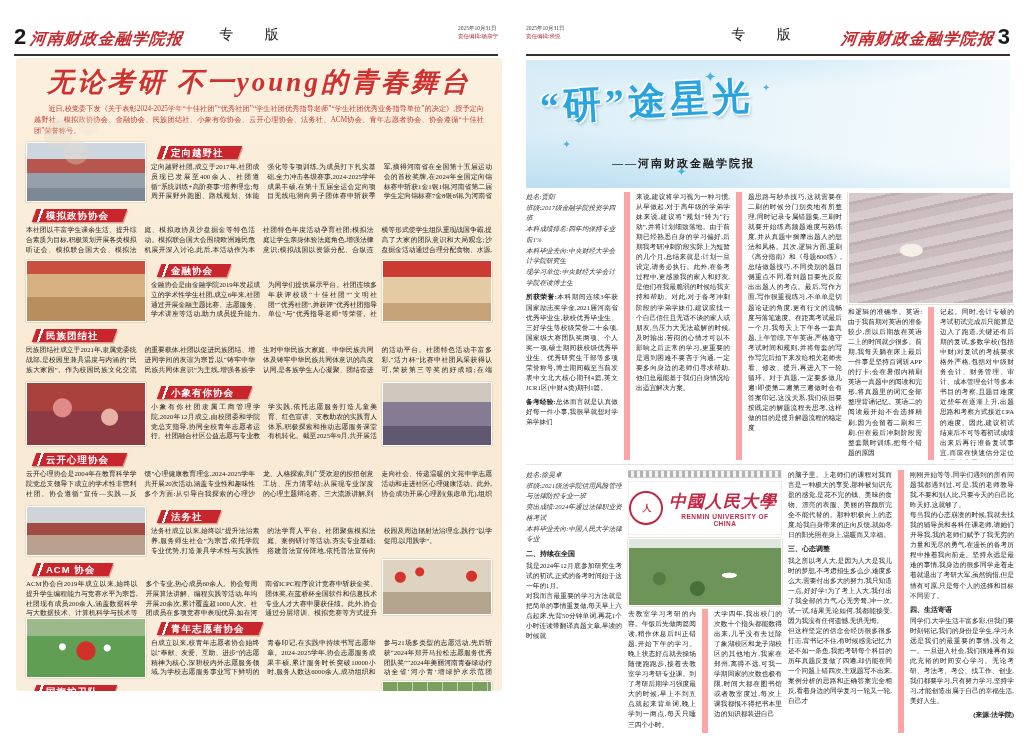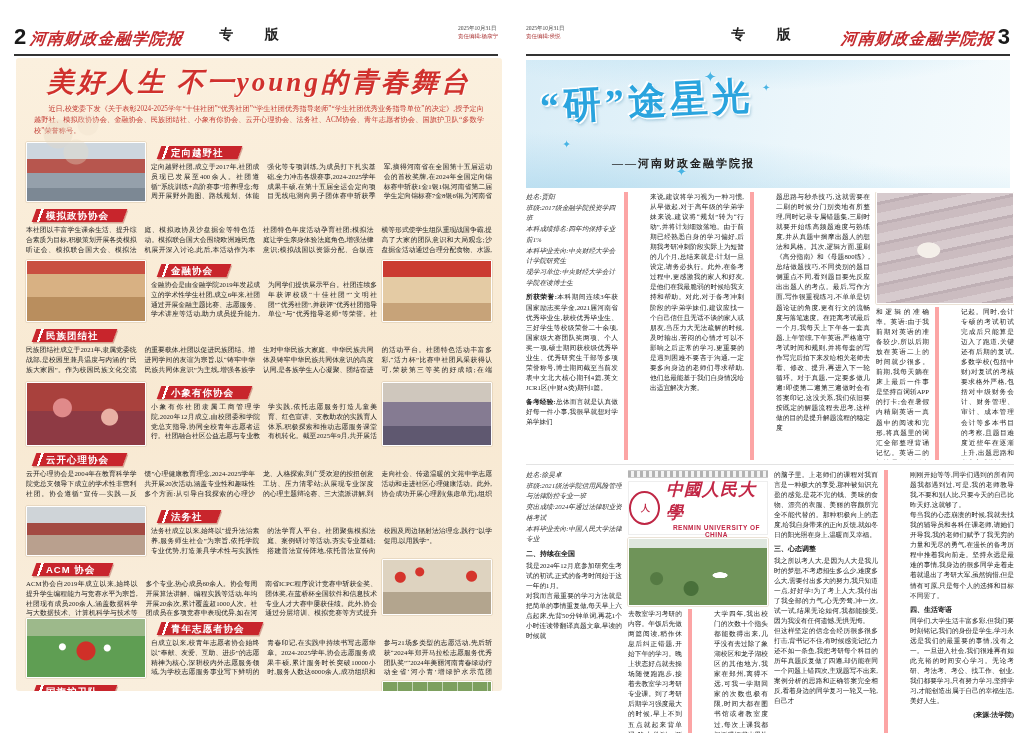--- a/index.html
+++ b/index.html
@@ -8,21 +8,21 @@
   .sheet{position:absolute;top:0;height:739px;width:512px;overflow:hidden;}
   #sheet-left{left:0;}
   #sheet-right{left:512px;}
 
   
   .hdr{position:relative;height:30px;margin:24px 14px 0 14px;border-bottom:2.5px double #333;}
   .pageno{font-size:22px;font-weight:bold;font-family:"Liberation Sans",sans-serif;}
   .masthead{font-size:16px;font-weight:bold;color:#c5292d;font-style:italic;letter-spacing:1px;
             transform:skewX(-6deg);display:inline-block;}
   .edition{position:absolute;left:50%;top:2px;transform:translateX(-50%);
-           font-size:14px;font-weight:bold;letter-spacing:14px;color:#222;}
+           font-size:14px;font-weight:normal;letter-spacing:14px;color:#222;}
   .datebox{position:absolute;top:0;font-size:5.5px;line-height:1.5;color:#444;}
   .datebox .ed{color:#a33;}
   .hdr-left-group{display:flex;align-items:flex-end;gap:4px;}
 
   
   #sheet-left{background:#fff;}
   .lp-body{position:absolute;left:16px;right:10px;top:58px;bottom:48px;
            background:linear-gradient(180deg,#fbf0de 0%,#f8e9d2 55%,#f9eedd 100%);
            border-radius:3px;overflow:hidden;padding:4px 8px;}
   .lp-flower{position:absolute;left:6px;top:40px;width:120px;height:90px;opacity:.35;
@@ -89,21 +89,21 @@
             text-shadow:0 0 2px #fff,1.5px 1.5px 0 #fff,-1.5px -1.5px 0 #fff,2px 3px 3px rgba(40,120,160,.35);}
   .rp-subtitle{position:absolute;left:86px;top:96px;font-size:11px;font-weight:bold;color:#222;letter-spacing:2px;}
   .sp{position:absolute;color:#49b4e4;text-shadow:0 0 2px #fff;}
   .ednote{position:absolute;right:6px;top:6px;width:218px;font-size:6.6px;line-height:1.55;
           text-align:justify;color:#333;}
   .ednote .ed-title{font-weight:bold;font-size:7.2px;color:#222;}
   .ednote p{margin:1px 0;text-indent:2em;}
   .rp-body{position:absolute;left:14px;right:10px;top:192px;bottom:6px;overflow:hidden;}
   .row{display:flex;gap:6px;}
   .vcol{min-width:0;overflow:hidden;}
-  .vcol + .vcol{border-left:4px solid #fca5a5;padding-left:22px;}
+  .vcol + .vcol{border-left:6px solid #fca5a5;padding-left:6px;}
   .rtxt{font-size:6.7px;line-height:1.5;text-align:justify;color:#222;}
   .info{font-style:italic;color:#333;white-space:pre-line;font-size:6.7px;line-height:1.6;margin:0 0 4px 0;}
   .p-block{margin:4px 0 3px 0;}
   .blk{display:block;text-align:left;font-size:7px;margin:2px 0 1px 0;}
   .source{font-weight:bold;text-align:right;font-size:6.8px;margin-top:2px;}
   .p1{height:268px;border-bottom:1px solid #e3e3e3;padding-bottom:4px;}
   .p1 .w1{flex:0 0 92px;}
   .p1 .w2{flex:0 0 94px;}
   .p1-right{flex:1;display:flex;flex-direction:column;gap:3px;min-width:0;}
   .p1-right .ph-stairs{height:110px;width:auto;}
@@ -140,22 +140,22 @@
       </div>
       <span class="edition">专  版</span>
       <div class="datebox" style="right:0;">
         <div>2025年10月31日</div>
         <div class="ed">责任编辑:杨康宁</div>
       </div>
     </div>
 
     <div class="lp-body">
       <div class="lp-flower"></div>
-      <div class="lp-headline">美好人生  不一young的青春舞台</div>
-      <div class="lp-intro">近日,校党委下发《关于表彰2024-2025学年“十佳社团”“优秀社团”“学生社团优秀指导老师”“学生社团优秀业务指导单位”的决定》,授予定向越野社、模拟政协协会、金融协会、民族团结社、小象有你协会、云开心理协会、法务社、ACM协会、青年志愿者协会、国旗护卫队“多数学校”荣誉称号。</div>
+      <div class="lp-headline">无论考研  不一young的青春舞台</div>
+      <div class="lp-intro">近日,校党委下发《关于表彰2024-2025学年“十佳社团”“优秀社团”“学生社团优秀指导老师”“学生社团优秀业务指导单位”的决定》,授予定向越野社、模拟政协协会、金融协会、民族团结社、小象有你协会、云开心理协会、法务社、ACM协会、青年志愿者协会、协会遵循“十佳社团”荣誉称号。</div>
       <div id="sections-host">
   <section class="sec" style="height: 60px;">
     <div class="photo photo-left ph-crowd"></div>
     <div class="sec-main">
       <div class="banner"><span class="banner-txt">定向越野社</span></div>
       <div class="txt" style="column-count: 3; height: 44px;">定向越野社团,成立于2017年,社团成员现已发展至400余人。社团遵循“系统训练+高阶赛事”培养理念;每周开展野外跑图、路线规划、体能强化等专项训练,为成员打下扎实基础,全力冲击各级赛事,2024-2025学年成果丰硕,在第十五届全运会定向项目无线电测向男子团体赛中斩获季军,摘得河南省在全国第十五届运动会的首枚奖牌,在2024年全国定向锦标赛中斩获1金1银1铜,河南省第二届学生定向锦标赛7金8银6铜,为河南省队输送了大量优秀人才,同时社团积极举行多次校内定向活动,参与学生覆盖全校。未来,社团将继续以高水平赛事为目标,带动更多学子爱上定向运动,持续在全国、全省舞台展现我校学子的竞技风采。</div>
     </div>
 
   </section>
 

